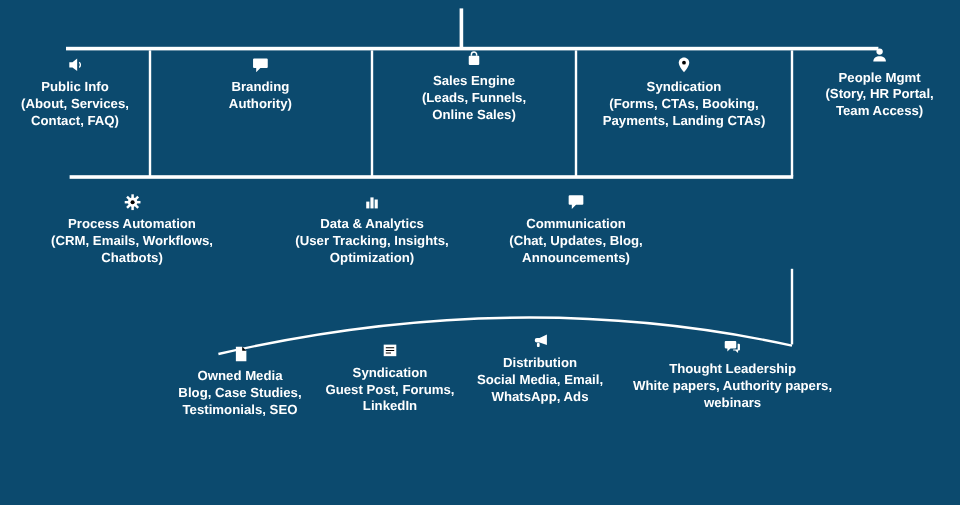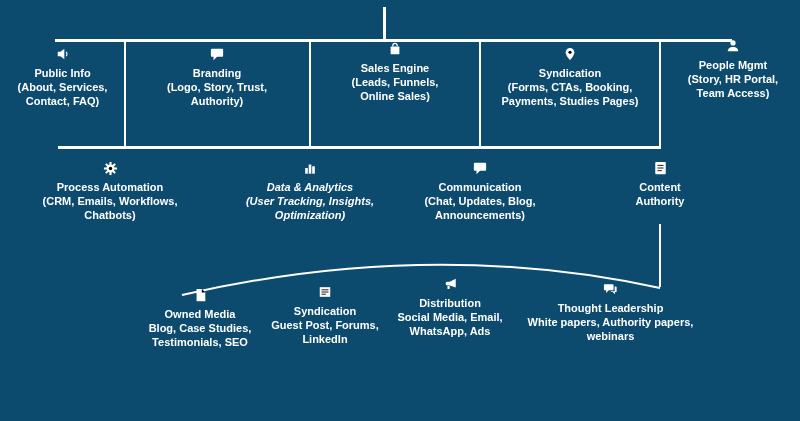--- a/index.html
+++ b/index.html
@@ -44,21 +44,20 @@
     <div class="sub">(About, Services,</div>
     <div class="sub">Contact, FAQ)</div>
   </div>
   <div class="node" style="left:152px;top:46px;width:130px;">
     <span class="icon">
         <svg width="14" height="14" viewBox="0 0 16 16">
           <path fill="#fff" d="M2 2h12a1 1 0 0 1 1 1v7a1 1 0 0 1-1 1H8l-4 4v-4H2a1 1 0 0 1-1-1V3a1 1 0 0 1 1-1z"></path>
         </svg>
       </span>
     <div class="title">Branding</div>
-    <div class="sub">(Logo, Story, Trust,</div>
     <div class="sub">Authority)</div>
   </div>
   <div class="node" style="left:330px;top:41px;width:130px;">
     <span class="icon">
         <svg width="14" height="14" viewBox="0 0 16 16">
           <path fill="none" stroke="#fff" stroke-width="1.4" d="M5.5 5V4a2.5 2.5 0 0 1 5 0v1"></path>
           <rect x="3" y="5" width="10" height="9" rx="1" fill="#fff"></rect>
         </svg>
       </span>
     <div class="title">Sales Engine</div>
@@ -67,21 +66,21 @@
   </div>
   <div class="node" style="left:492px;top:46px;width:156px;">
     <span class="icon">
         <svg width="14" height="14" viewBox="0 0 16 16">
           <path fill="#fff" d="M8 1C5.2 1 3 3.2 3 6c0 3.7 5 9 5 9s5-5.3 5-9c0-2.8-2.2-5-5-5z"></path>
           <circle cx="8" cy="6" r="1.8" fill="#000"></circle>
         </svg>
       </span>
     <div class="title">Syndication</div>
     <div class="sub">(Forms, CTAs, Booking,</div>
-    <div class="sub">Payments, Studies Pages)</div>
+    <div class="sub">Payments, Landing CTAs)</div>
   </div>
   <div class="node" style="left:668px;top:38px;width:130px;">
     <span class="icon">
         <svg width="14" height="14" viewBox="0 0 16 16">
           <circle cx="8" cy="4.5" r="3" fill="#fff"></circle>
           <path fill="#fff" d="M2 14c0-3.3 2.7-5 6-5s6 1.7 6 5z"></path>
         </svg>
       </span>
     <div class="title">People Mgmt</div>
     <div class="sub">(Story, HR Portal,</div>
@@ -98,21 +97,21 @@
             <rect x="6.9" y="1" width="2.2" height="14" transform="rotate(135 8 8)"></rect>
             <circle cx="8" cy="8" r="4.2"></circle>
           </g>
           <circle cx="8" cy="8" r="1.8" fill="#000"></circle>
         </svg>
       </span>
     <div class="title">Process Automation</div>
     <div class="sub">(CRM, Emails, Workflows,</div>
     <div class="sub">Chatbots)</div>
   </div>
-  <div class="node" style="left:230px;top:160px;width:160px;font-style:italic;">
+  <div class="node" style="left:230px;top:160px;width:160px;">
     <span class="icon">
         <svg width="14" height="14" viewBox="0 0 16 16">
           <g fill="#fff">
             <rect x="2.5" y="8" width="3" height="6.5"></rect>
             <rect x="6.5" y="4" width="3" height="10.5"></rect>
             <rect x="10.5" y="6" width="3" height="8.5"></rect>
           </g>
         </svg>
       </span>
     <div class="title">Data &amp; Analytics</div>
@@ -121,31 +120,20 @@
   </div>
   <div class="node" style="left:402px;top:160px;width:156px;align-items:center;">
     <span class="icon">
         <svg width="14" height="14" viewBox="0 0 16 16">
           <path fill="#fff" d="M2 2h12a1 1 0 0 1 1 1v7a1 1 0 0 1-1 1H8l-4 4v-4H2a1 1 0 0 1-1-1V3a1 1 0 0 1 1-1z"></path>
         </svg>
       </span>
     <div class="title">Communication</div>
     <div class="sub">(Chat, Updates, Blog,</div>
     <div class="sub">Announcements)</div>
-  </div>
-  <div class="node" style="left:626px;top:160px;width:68px;">
-    <span class="icon">
-        <svg width="13" height="14" viewBox="0 0 14 16">
-          <path fill="#fff" d="M2 1h10a1 1 0 0 1 1 1v12a1 1 0 0 1-1 1H2a1 1 0 0 1-1-1V2a1 1 0 0 1 1-1z"></path>
-          <g stroke="#000" stroke-width="1">
-            <path d="M3.5 5h7M3.5 8h7M3.5 11h5"></path>
-          </g>
-        </svg>
-      </span>
-    <div class="title">Content Authority</div>
   </div>
 
   <div class="node" style="left:130px;top:287px;width:140px;text-align:right;">
     <span class="icon">
         <svg width="13" height="14" viewBox="0 0 14 16">
           <path fill="#fff" d="M2.5 1h6l4 4v10h-10z"></path>
           <path fill="#000" d="M8.5 1l4 4h-4z"></path>
         </svg>
       </span>
     <div class="title">Owned Media</div>

